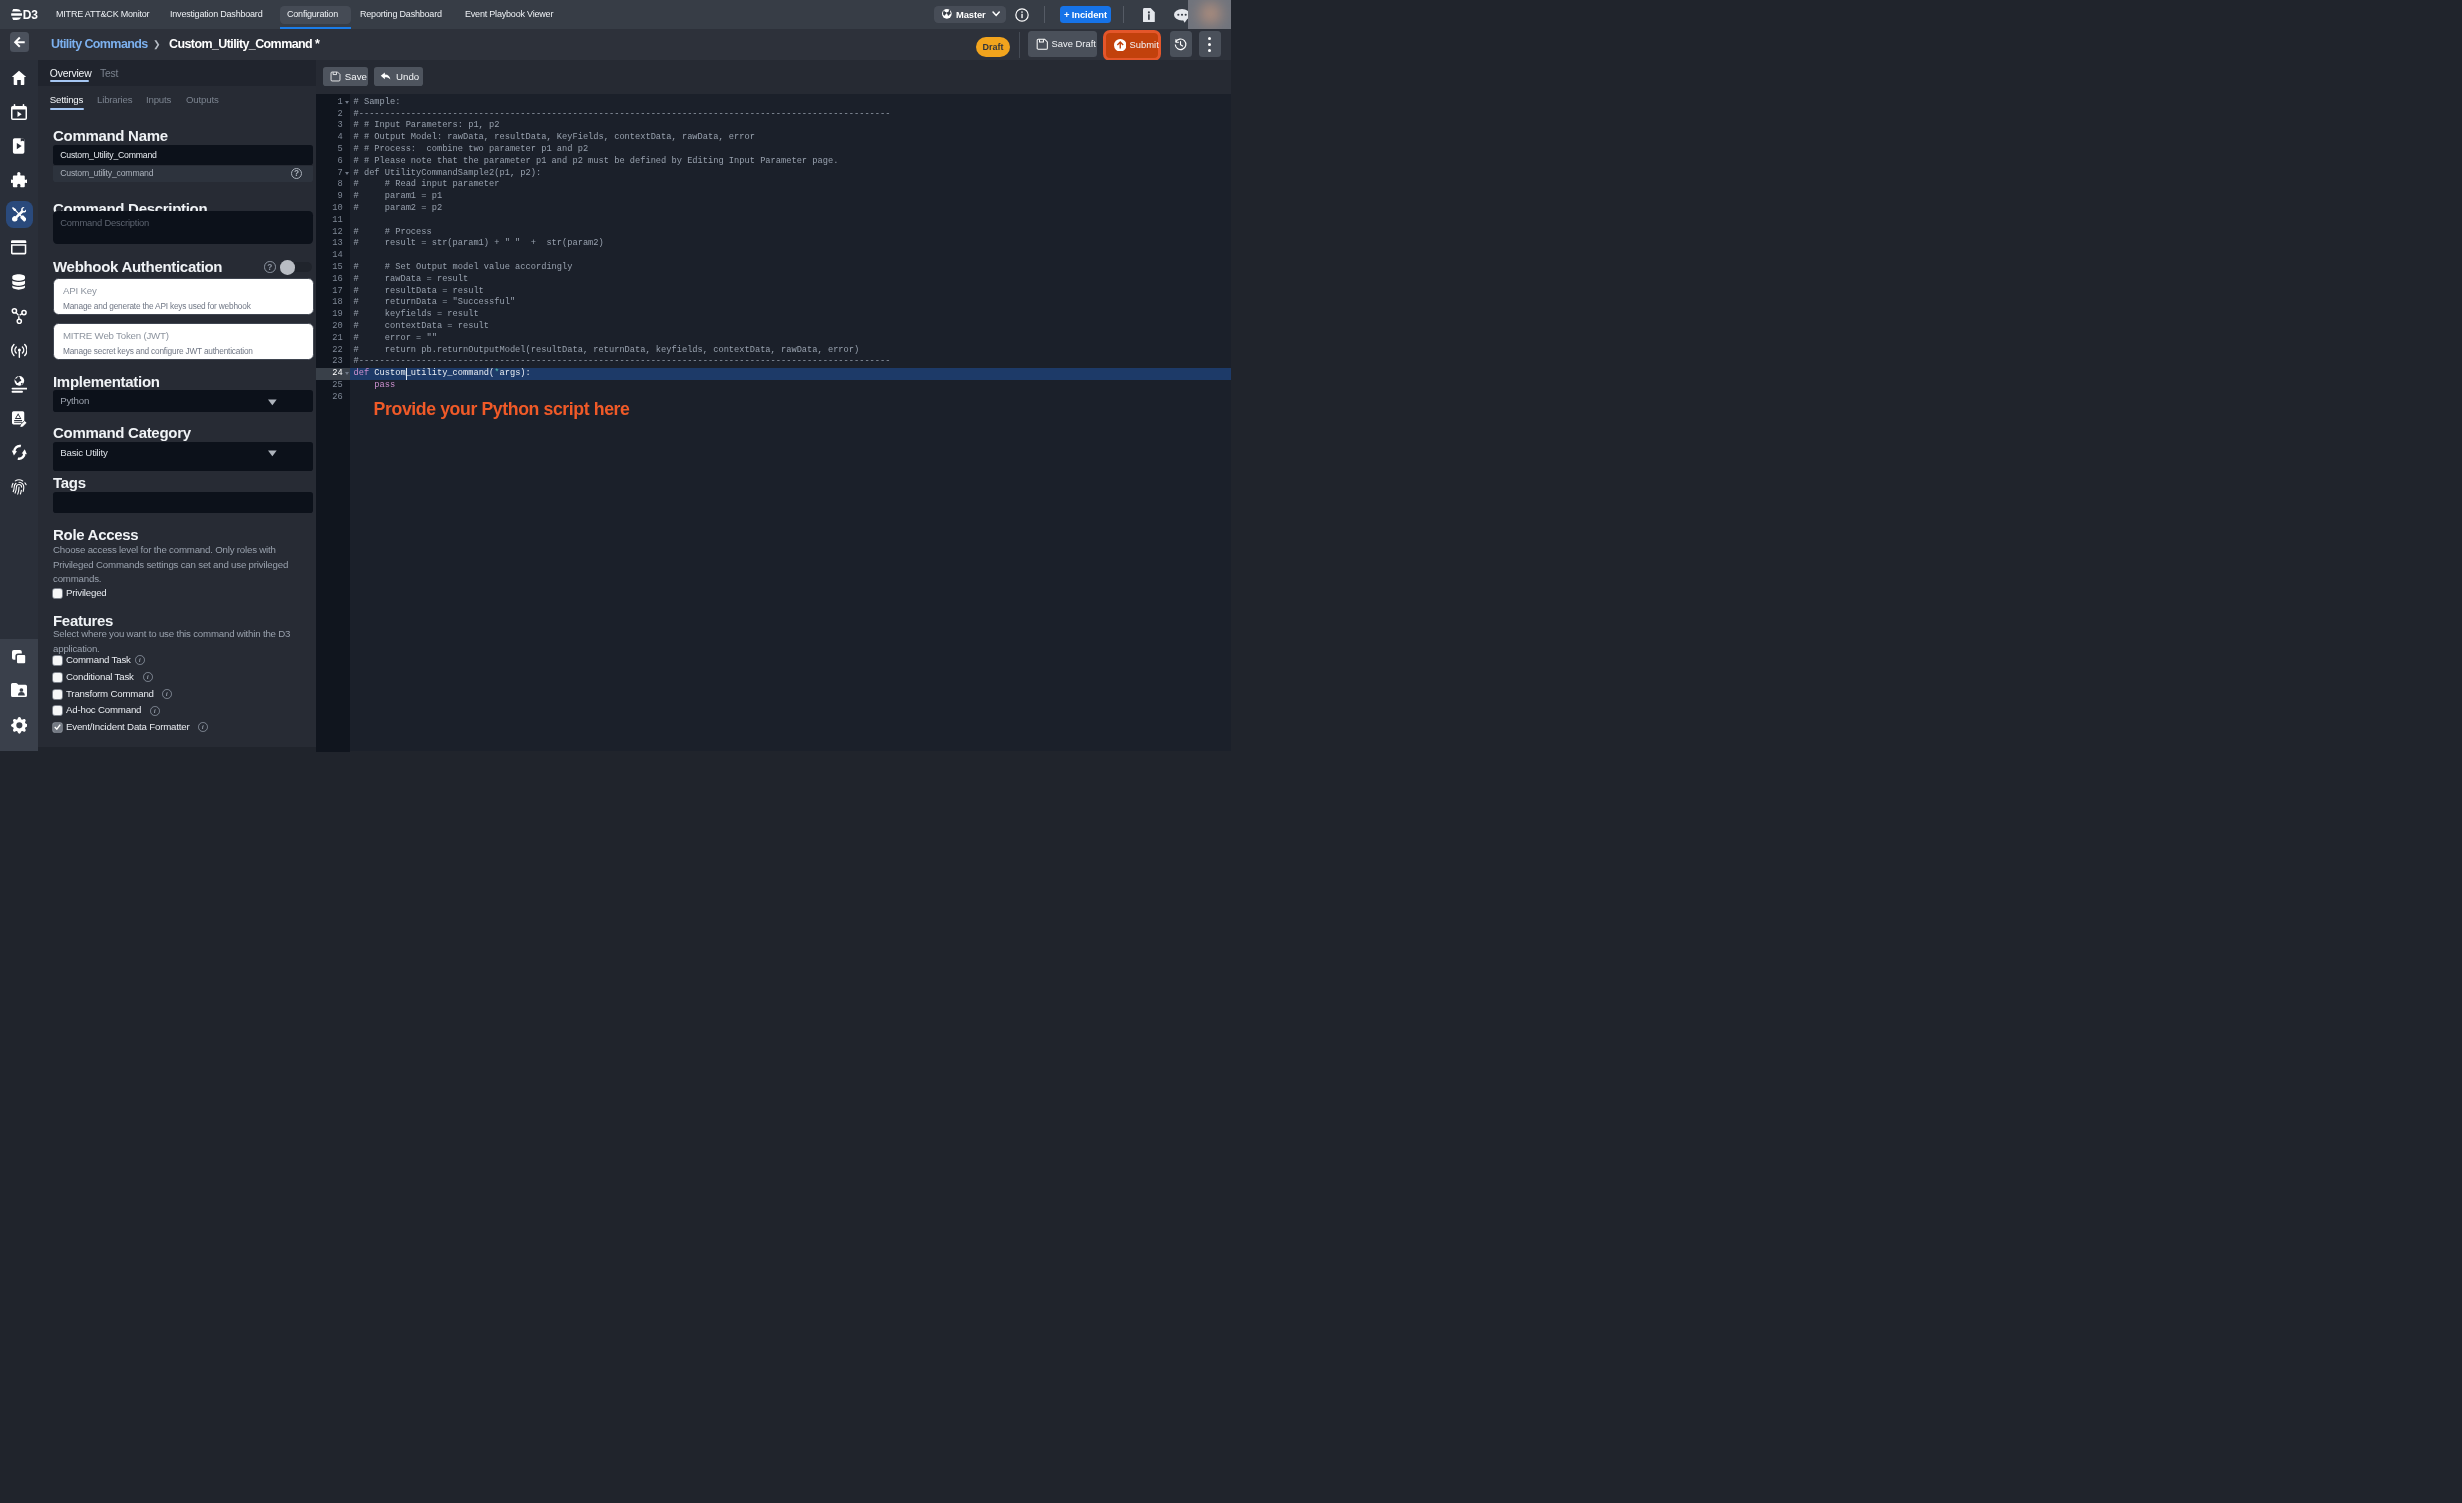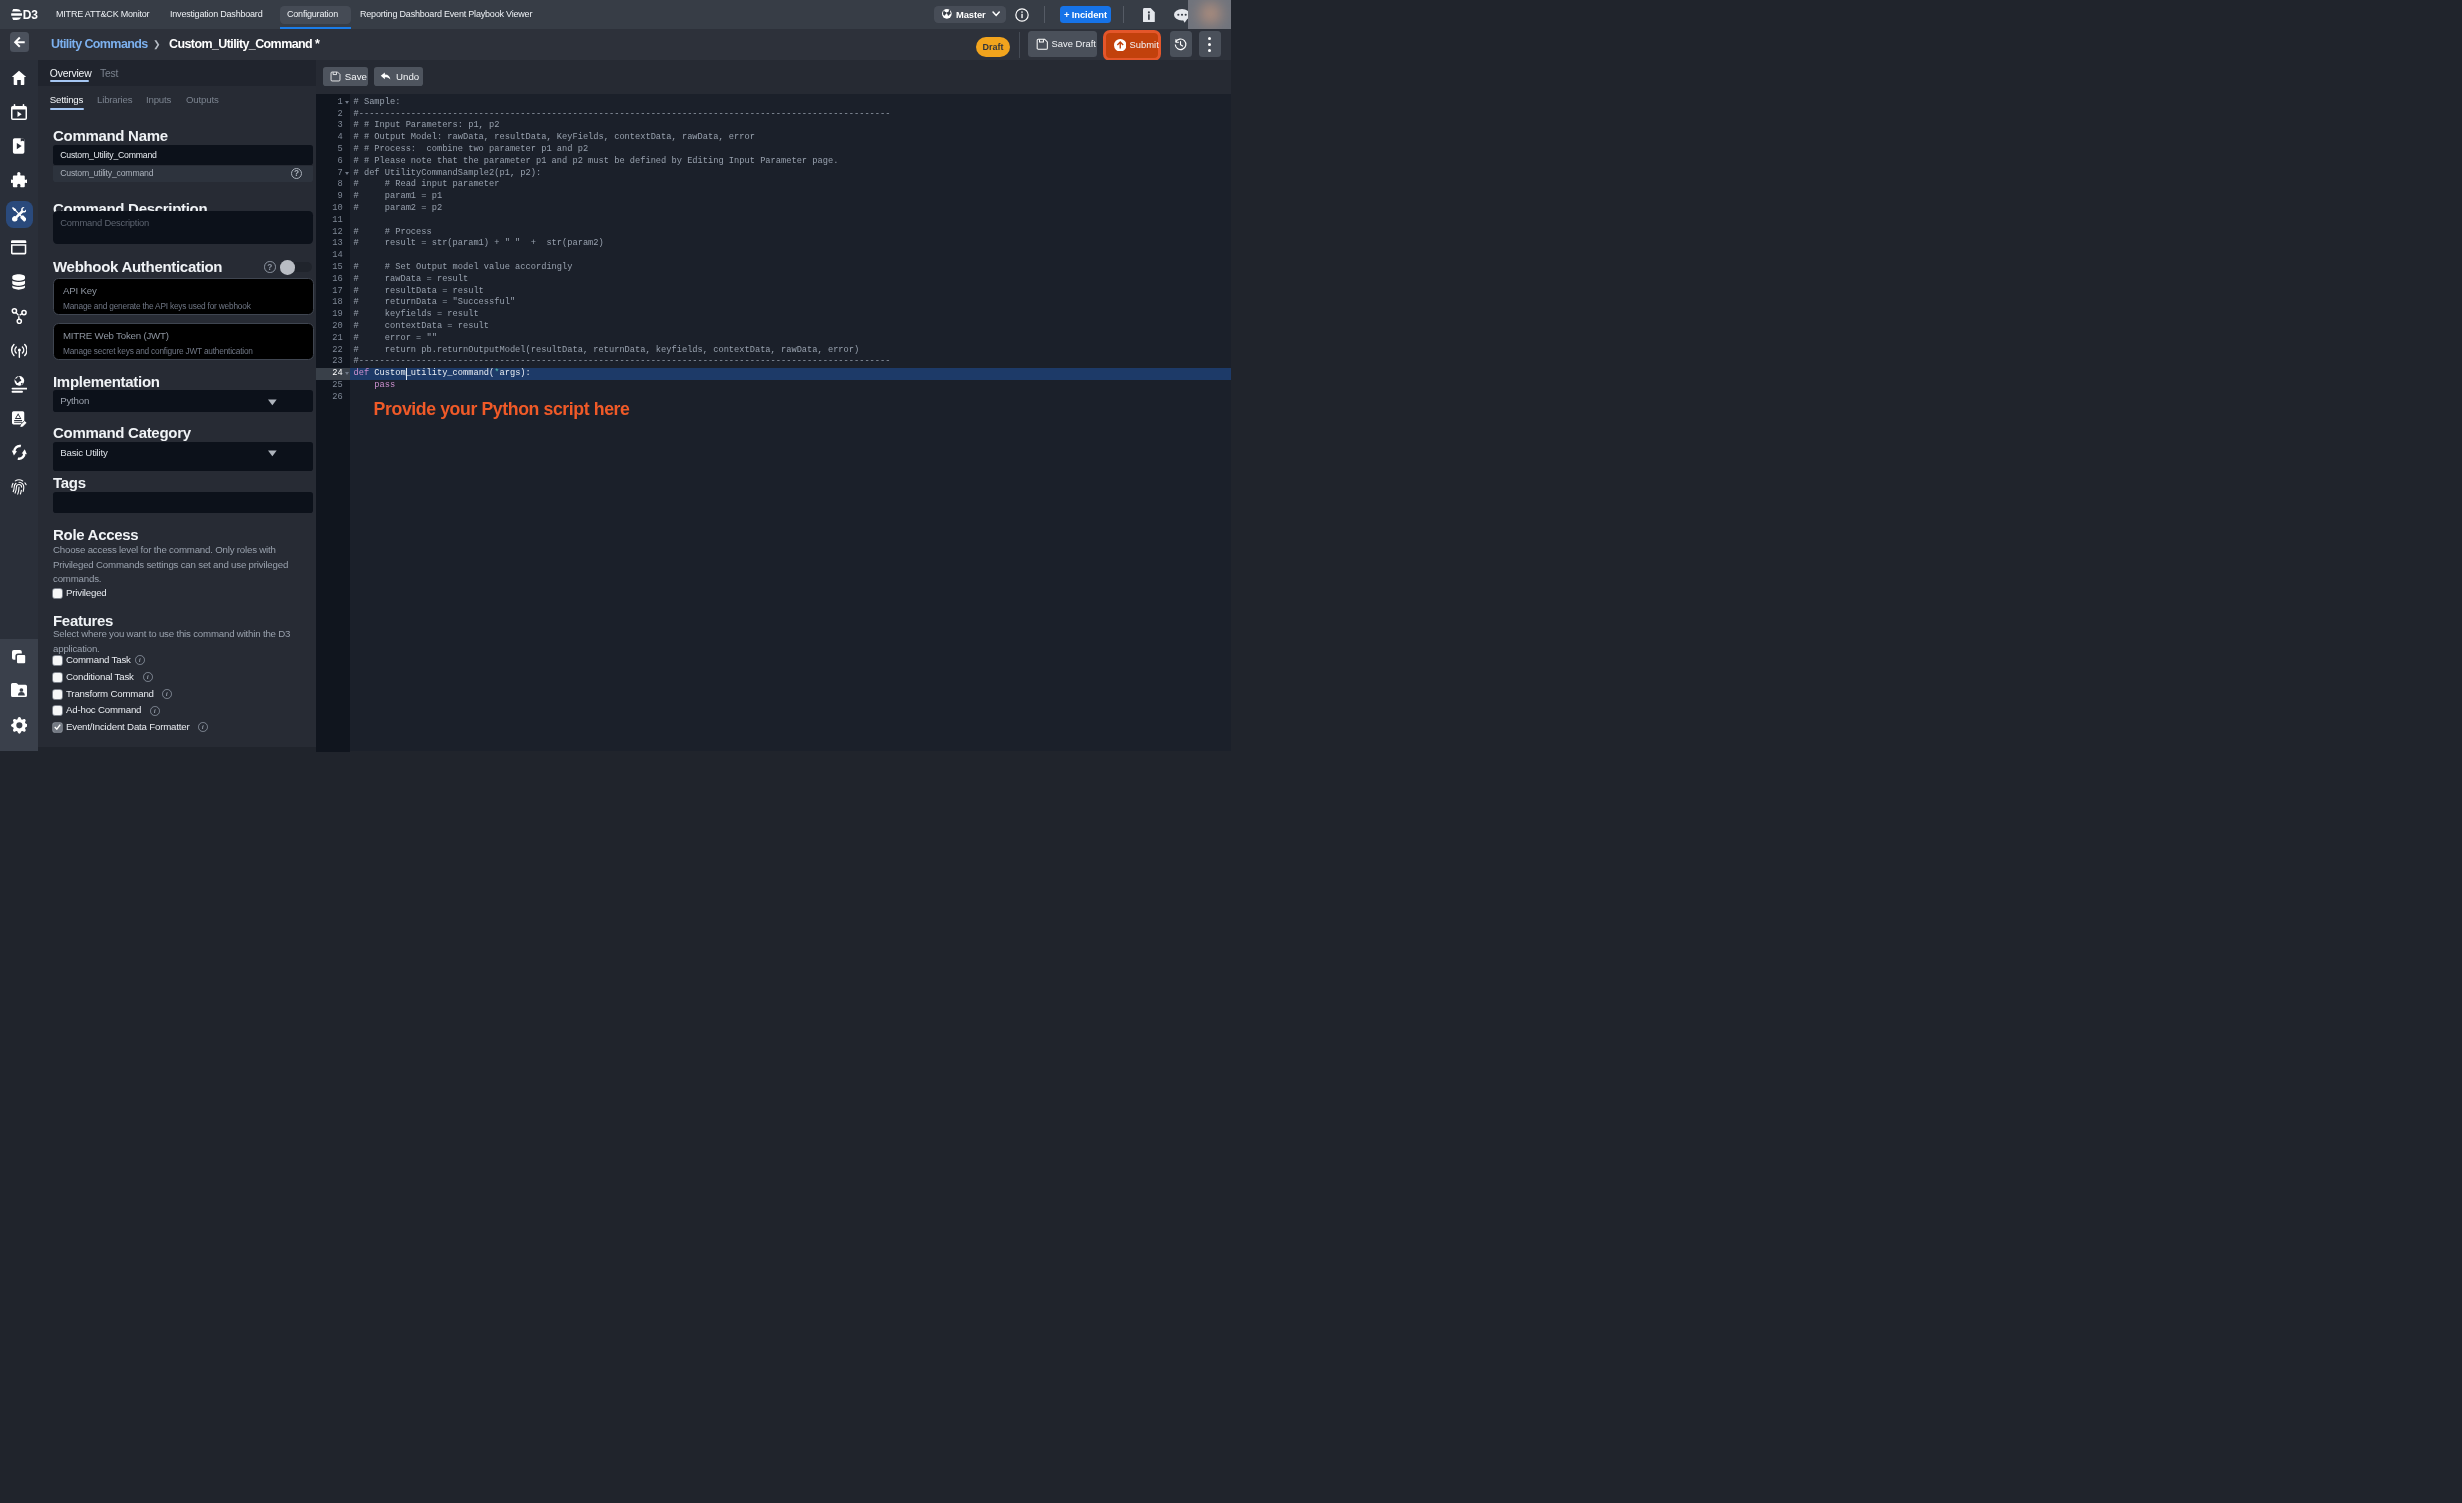--- a/index.html
+++ b/index.html
@@ -37,21 +37,21 @@
   .panel { position:absolute; left:38px; top:60px; width:278px; height:687px; background:#272b34; }
   .ptabs { position:absolute; left:0; top:0; width:278px; height:26px; background:#20242d; }
   .tab1 { position:absolute; left:11.8px; top:4.2px; height:21px; line-height:19.4px; color:#f2f5f8; font-size:10.4px; letter-spacing:-0.2px; }
   .tab2 { position:absolute; left:62px; top:4.2px; height:21px; line-height:19.4px; color:#7a828e; font-size:10.4px; letter-spacing:-0.2px; }
   .tabu { position:absolute; left:11.8px; top:20px; width:39px; height:2.2px; background:#a5c6f2; border-radius:1.4px; }
   .stab { position:absolute; color:#79818d; font-size:9.7px; letter-spacing:-0.2px; height:15.3px; line-height:15.3px; top:32px; }
   .stabu { position:absolute; left:11.8px; top:48px; width:34px; height:2.2px; background:#a5c6f2; border-radius:1.4px; }
   .flabel { position:absolute; left:15px; color:#f0f3f6; font-weight:700; font-size:15px; letter-spacing:-0.3px; white-space:nowrap; }
   .finput { position:absolute; left:14.6px; width:260px; background:#0c111a; border-radius:2.8px; color:#e7ebf0; font-size:8.7px; letter-spacing:-0.2px; }
   .ftext { padding-left:7.6px; }
-  .fbox { position:absolute; left:14.6px; width:261px; background:#000000; border:0.7px solid #3f4550; border-radius:5.6px; white-space:nowrap; }
+  .fbox { position:absolute; left:14.6px; width:261px; background:#ffffff; border:0.7px solid #3f4550; border-radius:5.6px; white-space:nowrap; }
   .para { position:absolute; left:15px; color:#99a1ad; font-size:9.7px; letter-spacing:-0.2px; line-height:14.6px; white-space:nowrap; }
   .cb { position:absolute; width:8.7px; height:8.7px; background:#f6f7f8; border-radius:2.1px; box-shadow:0 0 0 0.7px #9aa0a9; }
   .cblabel { position:absolute; color:#e8ebf0; font-size:9.7px; letter-spacing:-0.2px; line-height:8.3px; white-space:nowrap; }
   .iicon { position:absolute; width:9.7px; height:9.7px; border:1px solid #7e8692; border-radius:50%; color:#8d95a1; font-size:7px; font-weight:700; text-align:center; line-height:8.3px; font-family:"Liberation Serif",serif; font-style:italic; }
 
   
   .editor { position:absolute; left:316px; top:60px; width:915px; height:691px; background:#1b202a; }
   .ehead { position:absolute; left:0; top:0; width:915px; height:34px; background:#262a33; }
   .ebtn { position:absolute; top:7.3px; height:19px; background:#4e545e; border-radius:2.8px; color:#f4f6f8; font-size:9.7px; white-space:nowrap; }
   .gutter { position:absolute; left:0; top:34px; width:34px; height:658px; background:#10151e; }
@@ -72,21 +72,21 @@
       <path d="M1.5 12.3 H14.7 A8 8 0 0 1 8 16 H3.1 A8 8 0 0 1 1.5 12.3 Z"></path>
       <text x="17" y="14.2" font-size="17.5" font-weight="bold" font-family="Liberation Sans" letter-spacing="-0.5">D3</text>
     </g>
   </svg>
   <div class="nav-item" style="left:56px">MITRE ATT&amp;CK Monitor</div>
   <div class="nav-item" style="left:170px">Investigation Dashboard</div>
   <div class="cfgbox"></div>
   <div class="nav-item" style="left:287px">Configuration</div>
   <div class="cfgline"></div>
   <div class="nav-item" style="left:360px">Reporting Dashboard</div>
-  <div class="nav-item" style="left:444px">Event Playbook Viewer</div>
+  <div class="nav-item" style="left:465px">Event Playbook Viewer</div>
 
   <div class="abs" style="left:934px;top:5.6px;width:72px;height:17px;background:#474d57;border-radius:4.2px"></div>
   <svg class="abs" style="left:942px;top:9.4px" width="9.7" height="9.7" viewBox="0 0 16 16">
       <circle cx="8" cy="8" r="8" fill="#fff"></circle>
       <path d="M3.2 2.1 C4.4 3 3.9 4.1 5 4.7 6 5.2 7.3 4.9 7.6 6 7.9 7.1 6.7 7.7 5.9 8.5 5.1 9.3 5.5 10.6 4.4 10.8 3.4 11 2.8 9.9 1.8 9.1 A8 8 0 0 1 3.2 2.1z" fill="#373d46"></path>
       <path d="M10.5 1.4 c1 .4 2.2 .2 2.6 1.1 .4 .9-.5 1.6-.3 2.5 .2 .9 1.4 1.1 1.3 2 -.1 1-1.3 1.3-2 2.1-.8 .8-.9 2.1-2 2 -1-.1-1-1.5-1.5-2.4-.4-1-1.6-1.5-1.2-2.5 .3-1 1.6-.9 2.4-1.4 .8-.5 .6-1.8 1.4-2.1z" fill="#373d46" transform="translate(0.4,0)"></path>
     </svg>
   <div class="abs" style="left:956px;top:5.6px;line-height:17px;color:#fff;font-weight:700;font-size:9.4px;letter-spacing:-0.1px">Master</div>
   <svg class="abs" style="left:992px;top:11px" width="8.3" height="6.2" viewBox="0 0 12 9">
       <path d="M1.5 1.5 L6 6.5 L10.5 1.5" stroke="#fff" stroke-width="2.2" fill="none" stroke-linecap="round"></path>

